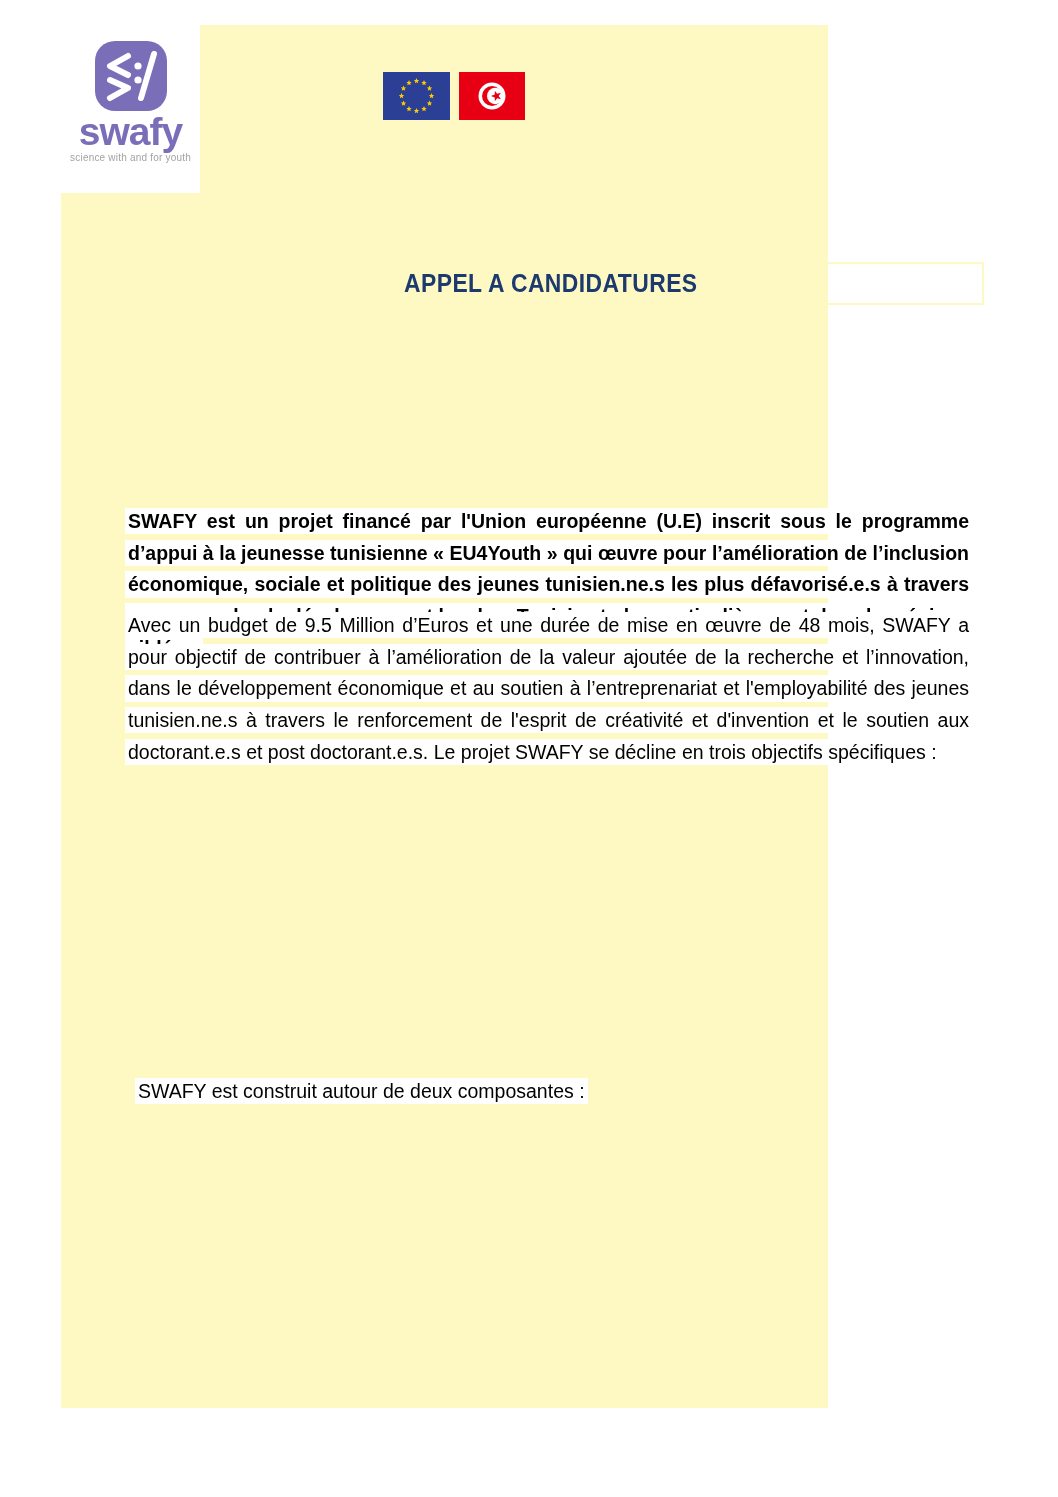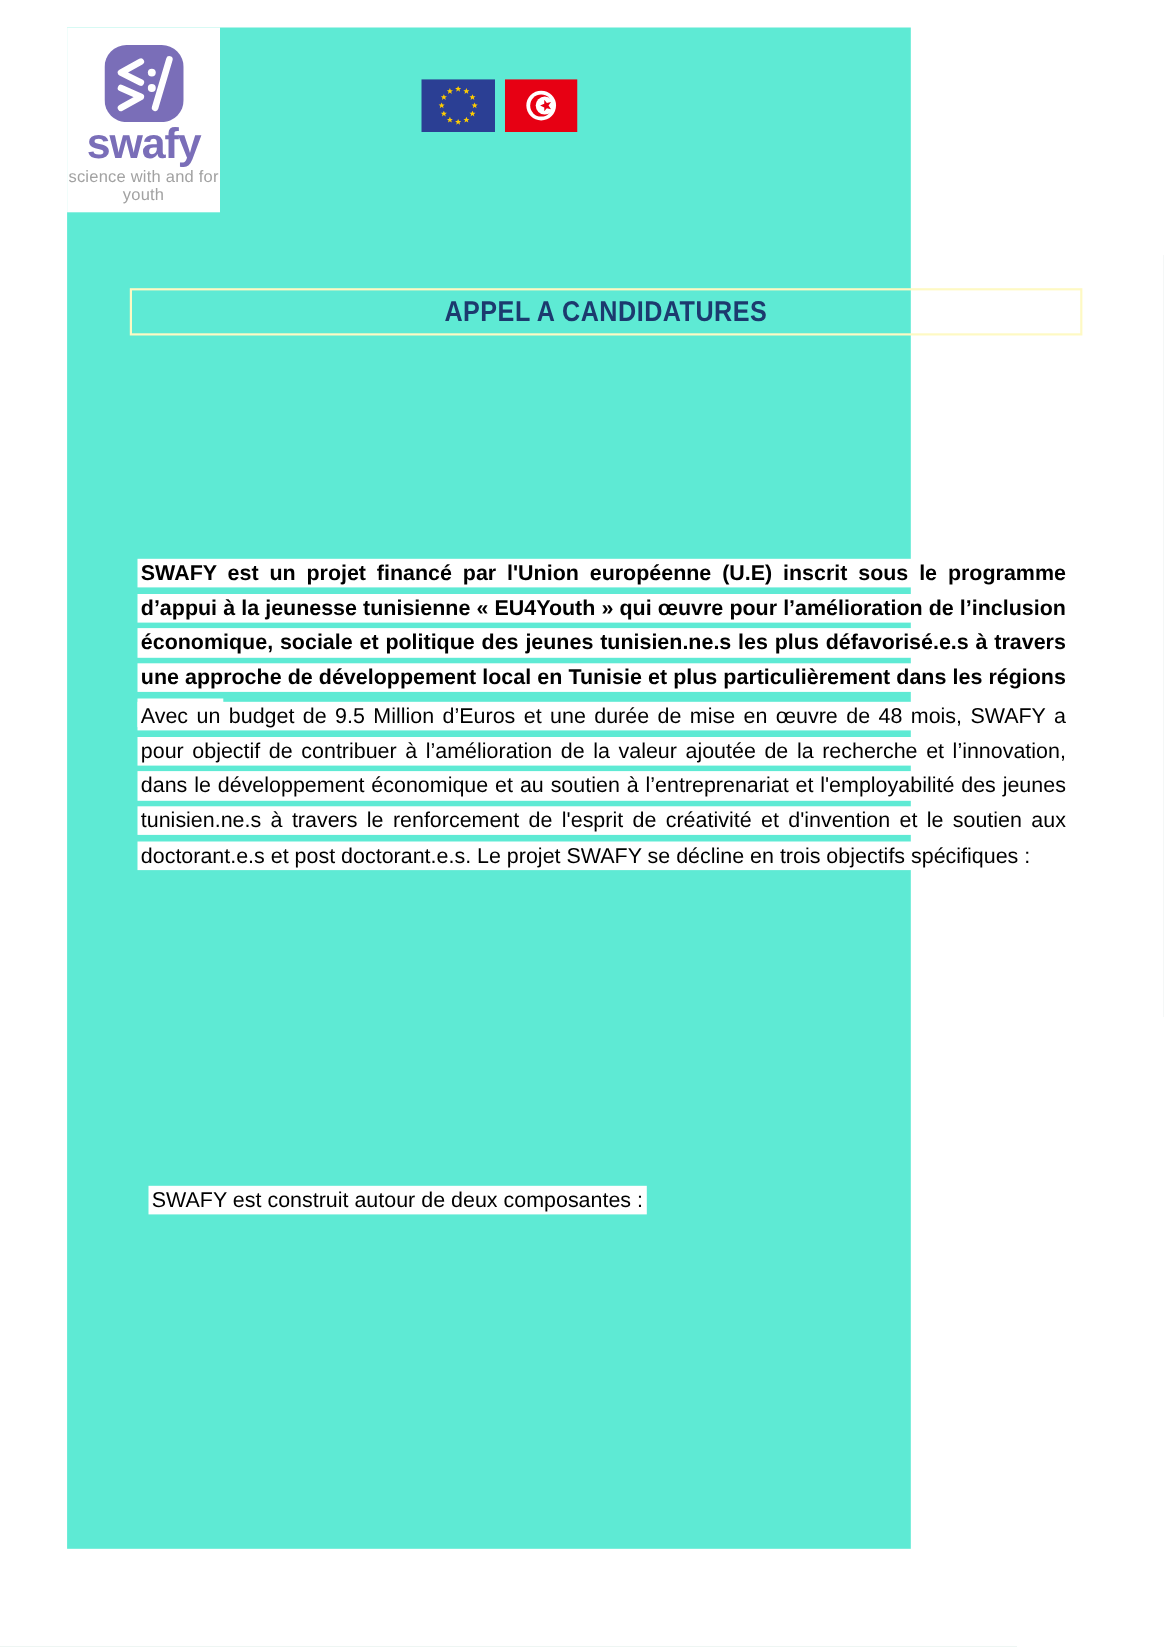--- a/index.html
+++ b/index.html
@@ -4,34 +4,34 @@
 <style>
   html,body { margin:0; padding:0; background:#e9e9e9; }
   .page {
     position:relative; width:1058px; height:1497px; margin:0 auto;
     background:#ffffff; overflow:hidden;
     font-family:"Liberation Sans", sans-serif;
   }
   
   .redaction {
     position:absolute; left:61px; top:25px; width:767px; height:1383px;
-    background:#5eead4;
+    background:#fef9c3;
   }
 
   
   .swafy-box {
     position:absolute; left:0; top:0; width:139px; height:168px;
     background:#ffffff; text-align:center;
   }
   .swafy-icon { display:block; margin:16px auto 0; }
   .swafy-word {
     font-size:39px; font-weight:bold; color:#7a6eb8;
     line-height:36px; margin-top:3px; letter-spacing:-1px;
   }
-  .swafy-tag { font-size:15px; color:#a2a2a2; margin-top:2px; letter-spacing:.2px; }
+  .swafy-tag { font-size:10px; color:#a2a2a2; margin-top:2px; letter-spacing:.2px; }
 
   
   .flags { position:absolute; left:322px; top:47px; display:flex; gap:9px; }
   .flags svg { display:block; }
 
   
   .anpr { position:absolute; left:715px; top:4px; width:245px; text-align:center; }
   .anpr-acronym {
     font-size:90px; line-height:70px; height:70px; font-weight:bold;
     letter-spacing:-5px; color:#24418e;
@@ -57,21 +57,21 @@
     position:absolute; left:64px; width:847px; margin:0;
     font-size:19.5px; line-height:31.7px; color:#000;
     text-align:justify; text-align-last:left;
   }
   .para.single { text-align:left; }
   .hl {
     background:#ffffff; padding:2.2px 3px;
     box-decoration-break:clone; -webkit-box-decoration-break:clone;
   }
   .p1 { top:481px;font-weight:bold; }
-  .p2 { top:611px; }
+  .p2 { top:585px; }
   .h1 { top:1051px;padding-left:10px; }
   .c1 { top:1095px; }
   .c2 { top:1170px; }
 </style>
 </head>
 <body>
 
 <div class="page">
 
   <div class="redaction">

